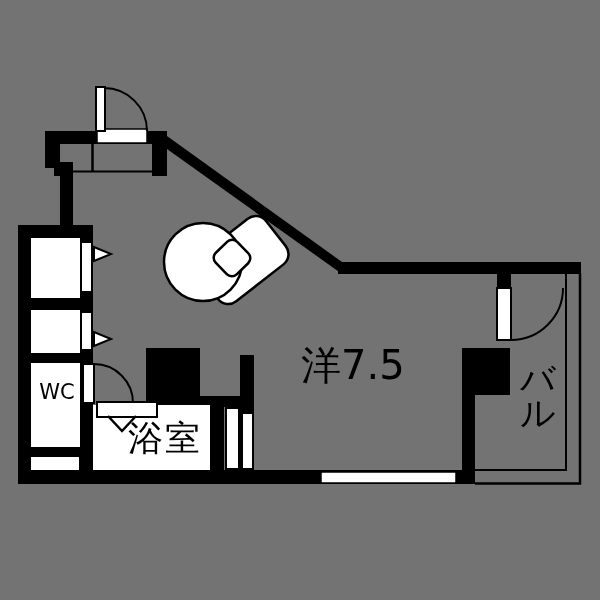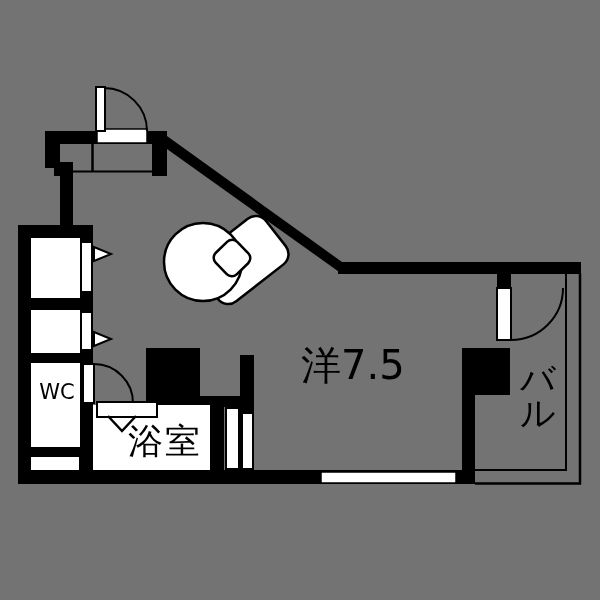--- a/index.html
+++ b/index.html
@@ -1,21 +1,21 @@
 <!DOCTYPE html>
 <html><head>
 <meta charset="utf-8">
 <style>
   html,body{margin:0;padding:0;background:#ffffff;}
   #plan{position:relative;width:600px;height:600px;background:#737373;overflow:hidden;
         font-family:"DejaVu Sans","Liberation Sans",sans-serif;}
   #plan svg{position:absolute;left:0;top:0;}
   .label{position:absolute;color:#000;line-height:1;white-space:nowrap;}
   #label-main-room{left:301px;top:345px;font-size:40px;}
-  #label-bathroom{left:128px;top:424px;font-size:35px;letter-spacing:2px;}
+  #label-bathroom{left:128px;top:424px;font-size:35px;letter-spacing:2px;font-family:Liberation Mono, monospace;}
   #label-toilet{left:38px;top:373px;font-size:21px;width:38px;text-align:center;
                 word-break:break-all;white-space:normal;line-height:38px;}
   #label-balcony{left:518px;top:362px;font-size:35px;width:40px;text-align:center;
                  word-break:break-all;white-space:normal;line-height:34px;}
 </style>
 </head>
 <body>
 
 <div id="plan">
   <svg width="600" height="600" viewBox="0 0 600 600">

